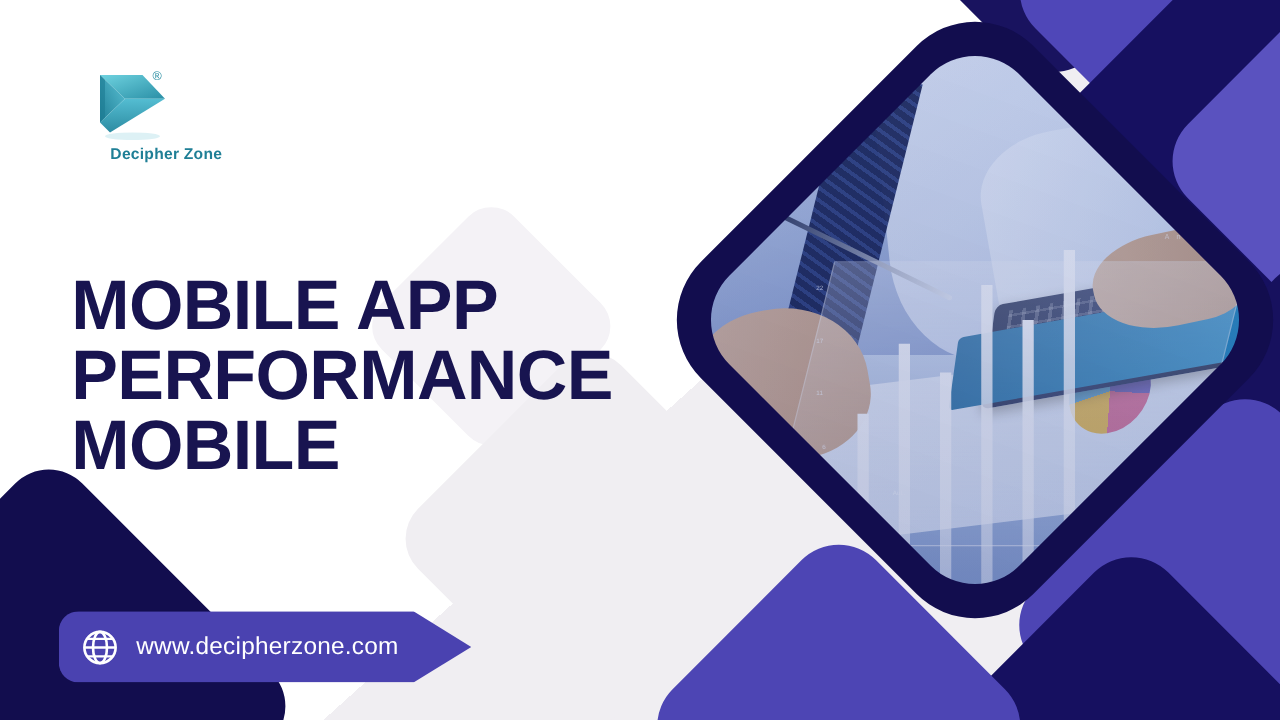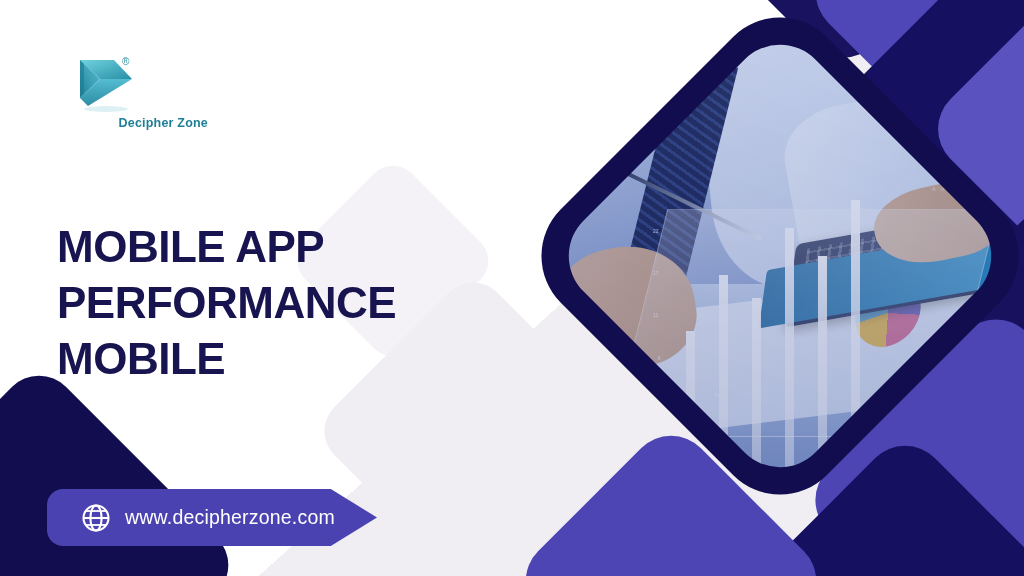--- a/index.html
+++ b/index.html
@@ -272,48 +272,48 @@
   .logo-reg {
     position: absolute;
     left: 64px; top: 4px;
     font-size: 10px;
     color: #2b8fa3;
   }
   .logo-text {
     position: absolute;
     left: 0; top: 64px;
     width: 150px;
-    text-align: right;
+    text-align: center;
     font-size: 12.5px;
     font-weight: bold;
     color: #1f7f96;
     letter-spacing: .2px;
   }
 
   
   .headline {
     position: absolute;
     left: 57px;
-    top: 190px;
+    top: 178px;
     width: 440px;
-    font-size: 44px;
+    font-size: 56px;
     line-height: 56px;
     font-weight: bold;
     color: #181450;
     letter-spacing: -0.5px;
   }
   .headline .ln { display: block; white-space: nowrap; }
 
   
   .url-pill {
     position: absolute;
     left: 47px;
     top: 489px;
     height: 57px;
-    padding: 0 34px 0 34px;
+    padding: 0 34px 0 18px;
     display: flex;
     align-items: center;
     gap: 14px;
     background: #4a42b0;
     border-radius: 16px 26px 26px 16px;
     clip-path: polygon(0 0, 86% 0, 100% 50%, 86% 100%, 0 100%);
     min-width: 330px;
     box-sizing: border-box;
   }
   .globe-icon { width: 30px; height: 30px; flex: 0 0 auto; }

